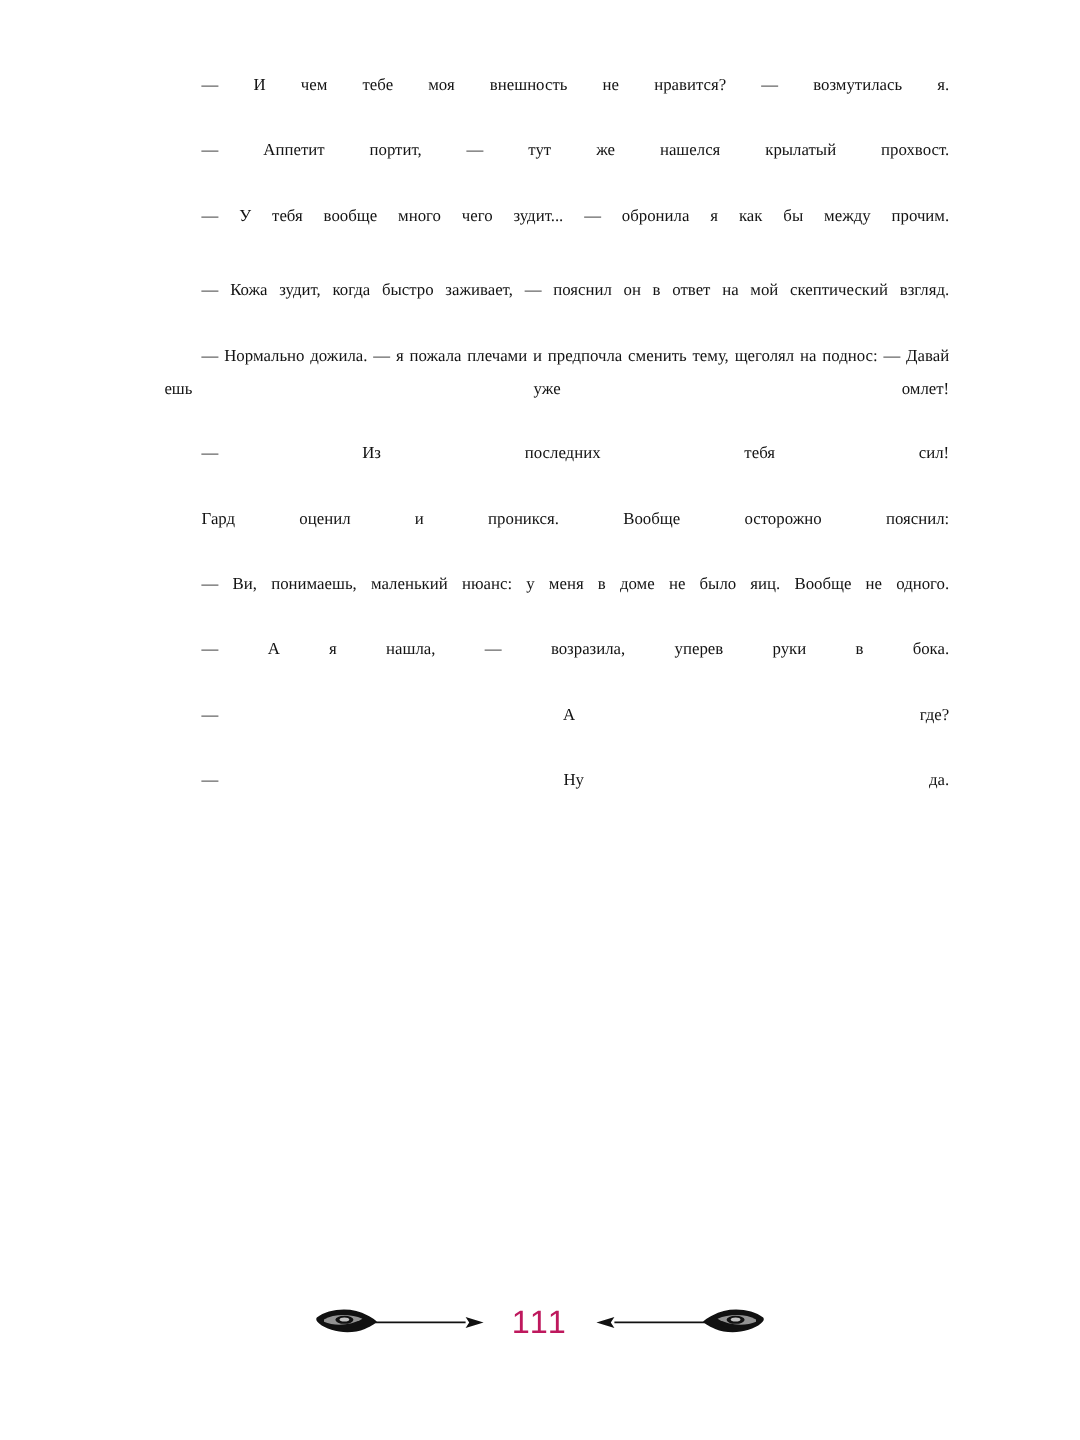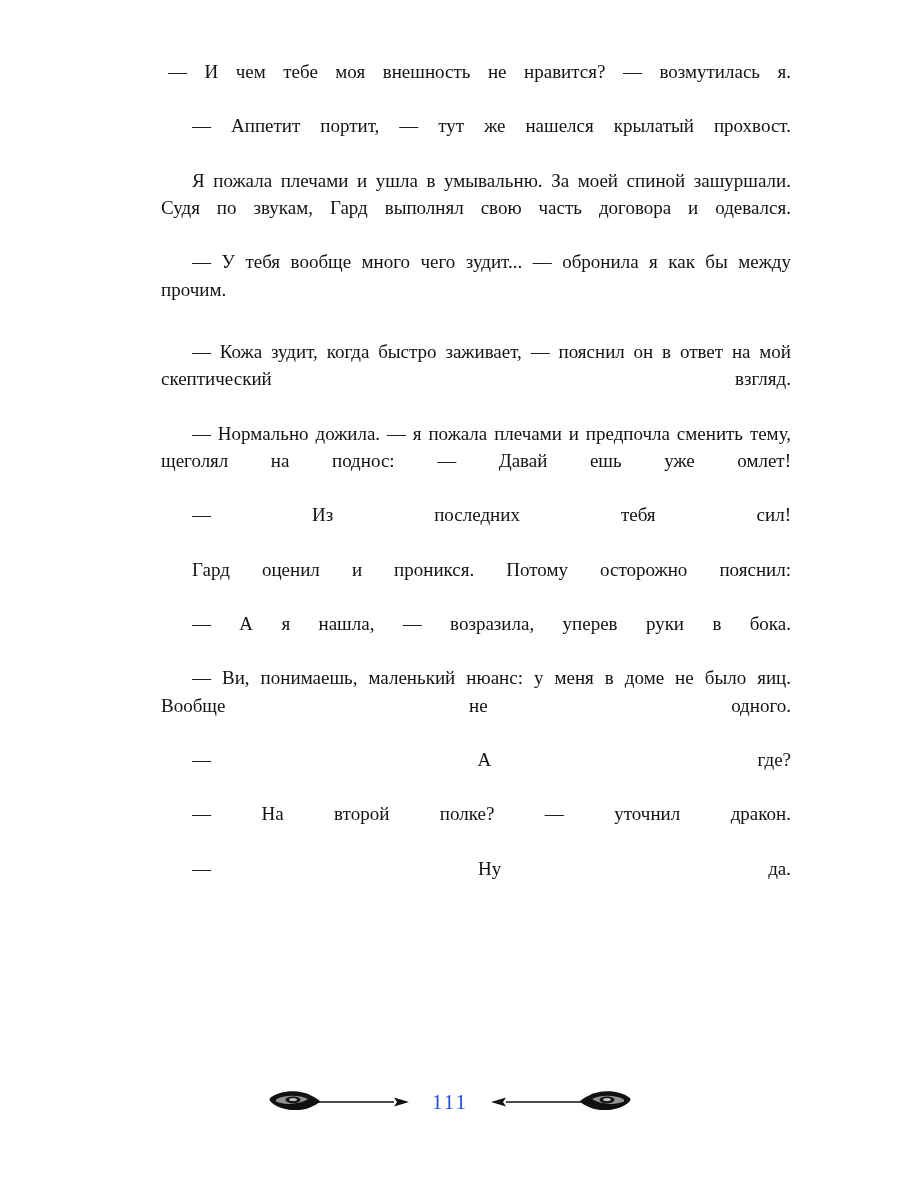--- a/index.html
+++ b/index.html
@@ -21,33 +21,32 @@
 
   .text-column {
     position: absolute;
     left: 137px;
     top: 58px;
     width: 654px;
   }
 
   .para {
     margin: 0;
-    font-size: 19px;
+    font-size: 14px;
     line-height: 27.2px;
     text-align: justify;
     text-justify: inter-word;
     text-indent: 31px;
     color: #131313;
     hyphens: manual;
     -webkit-hyphens: manual;
   }
 
   .para + .para {
     margin-top: 0px;
-    margin-left: 24px;
   }
 
   
   .para.block-gap {
     margin-top: 8px;
   }
 
   
   .para::after {
     content: "";
@@ -69,55 +68,53 @@
     gap: 0;
   }
 
   .ornament-group {
     display: flex;
     align-items: center;
     justify-content: center;
   }
 
   .page-number {
-    font-family: Liberation Serif, serif;
-    font-size: 21px;
+    font-family: Liberation Sans, sans-serif;
+    font-size: 27px;
     line-height: 1;
     letter-spacing: 2px;
-    color: #1d4ed8;
+    color: #be185d;
     padding: 0 16px;
     white-space: nowrap;
   }
 
   .orn-svg {
     display: block;
   }
 
   .orn-right {
     transform: scaleX(-1);
   }
 </style>
 </head>
 <body>
 
 <div class="page">
 
   <div class="text-column">
     <p class="para">— И чем тебе моя внешность не нравится? — возмутилась я.</p>
     <p class="para">— Аппетит портит, — тут же нашелся крылатый прохвост.</p>
-    <p class="para">Я пожала плечами и ушла в умывальню. За моей спиной зашуршали. Судя по звукам, Гард выполнял свою часть договора и одевался.</p>
     <p class="para">— У тебя вообще много чего зудит... — обронила я как бы между прочим.</p>
     <p class="para block-gap">— Кожа зудит, когда быстро заживает, — пояснил он в ответ на мой скептический взгляд.</p>
     <p class="para">— Нормально дожила. — я пожала плечами и предпочла сменить тему, щеголял на поднос: — Давай ешь уже омлет!</p>
     <p class="para">— Из последних тебя сил!</p>
-    <p class="para">Гард оценил и проникся. Потому осторожно пояснил:</p>
+    <p class="para">Гард оценил и проникся. Вообще осторожно пояснил:</p>
+    <p class="para">— Ви, понимаешь, маленький нюанс: у меня в доме не было яиц. Вообще не одного.</p>
     <p class="para">— А я нашла, — возразила, уперев руки в бока.</p>
-    <p class="para">— Ви, понимаешь, маленький нюанс: у меня в доме не было яиц. Вообще не одного.</p>
     <p class="para">— А где?</p>
-    <p class="para">— На второй полке? — уточнил дракон.</p>
     <p class="para">— Ну да.</p>
 
   </div>
 
   <div class="footer">
     <div class="ornament-group">
       <svg class="orn-svg" width="150" height="30" viewBox="0 0 150 30">
 
         <path d="M4 11 C14 3, 34 2, 46 9 C52 12, 54 14, 54 14.5 C54 15, 50 18, 44 20.5 C32 25.5, 14 23, 6 16 C3.5 14, 3 12.5, 4 11 Z" fill="#111111"></path>
         <path d="M10 12.5 C18 8, 32 7.5, 42 12 C33 17.5, 19 18.5, 10 14.5 Z" fill="#ffffff" opacity="0.55"></path>

